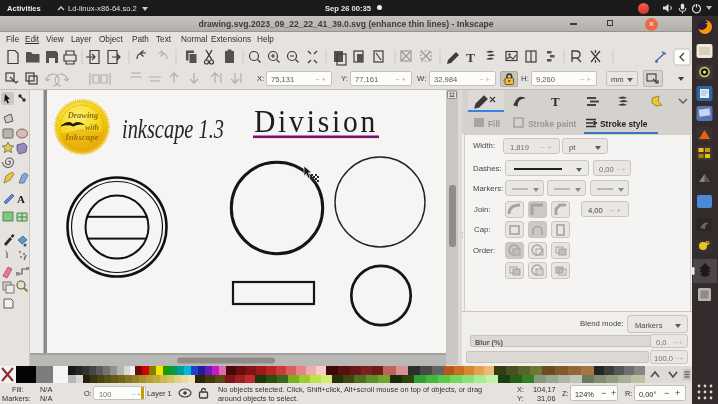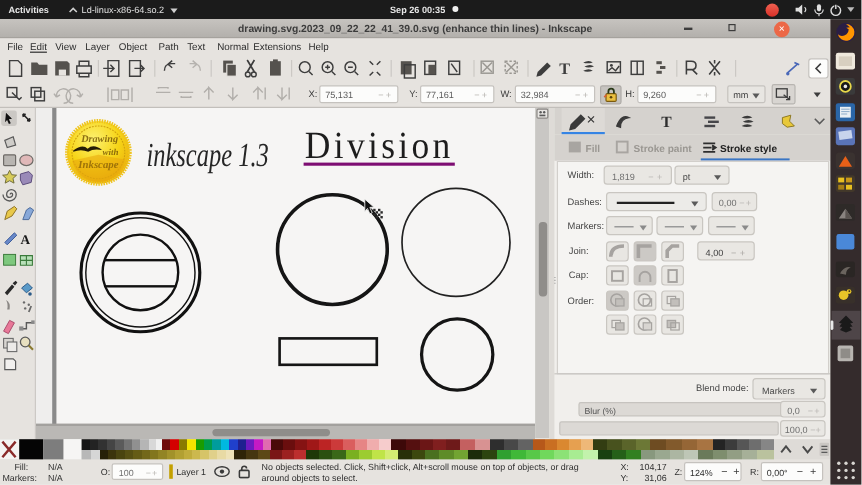--- a/index.html
+++ b/index.html
@@ -497,21 +497,21 @@
           <rect x="4" y="4" width="7" height="6" fill="#c2bfbb" stroke="#a6a3a0" stroke-width="1"></rect>
           <rect x="7" y="6" width="7" height="6" fill="none" stroke="#a6a3a0" stroke-width="1"></rect>
         </svg></div>
 
     <div style="position:absolute;left:4px;top:221px;width:230px;height:1px;background:#c9c6c2;"></div>
     <span class="prow-lbl" style="left:122px;top:229px;">Blend mode:</span>
     <div class="pspin" style="left:169px;width:61px;top:225px;height:18px;color:#4a4a4a;">
         <span style="position:absolute;left:7px;top:4.5px;">Markers</span>
         <span class="tri-d" style="right:6px;top:8px;"></span>
       </div>
-    <div style="position:absolute;left:24px;top:245px;width:183px;height:12px;background:#dcd9d5;border:1px solid #c6c3bf;border-radius:2px;">
+    <div style="position:absolute;left:12px;top:245px;width:183px;height:12px;background:#dcd9d5;border:1px solid #c6c3bf;border-radius:2px;font-weight:bold;">
         <span style="position:absolute;left:4px;top:2px;font-size:7.3px;color:#555;">Blur (%)</span>
       </div>
     <div class="pspin" style="left:192px;width:38px;top:244px;height:14px;">
         <span style="position:absolute;left:5px;top:2.5px;">0,0</span>
         <span style="position:absolute;right:3px;top:2.5px;color:#b8b5b1;letter-spacing:1px;">−+</span>
       </div>
     <div style="position:absolute;left:8px;top:261px;width:183px;height:12px;background:#dcd9d5;border:1px solid #c6c3bf;border-radius:2px;"></div>
     <div class="pspin" style="left:192px;width:38px;top:260px;height:14px;">
         <span style="position:absolute;left:3px;top:2.5px;">100,0</span>
         <span style="position:absolute;right:3px;top:2.5px;color:#b8b5b1;">−+</span>
@@ -563,21 +563,21 @@
         </g>
     </svg>
   </div>
 
   <div id="statusbar" class="abs">
     <span style="position:absolute;left:12px;top:2px;">Fill:</span>
     <span style="position:absolute;left:2px;top:11px;">Markers:</span>
     <span style="position:absolute;left:40px;top:2px;">N/A</span>
     <span style="position:absolute;left:40px;top:11px;">N/A</span>
     <span style="position:absolute;left:84px;top:6px;">O:</span>
-    <div style="position:absolute;left:93px;top:3px;width:43px;height:14px;background:#fcfcfb;border:1px solid #c5c2be;border-radius:2px;">
+    <div style="position:absolute;left:93px;top:3px;width:53px;height:14px;background:#fcfcfb;border:1px solid #c5c2be;border-radius:2px;">
         <span style="position:absolute;left:5px;top:2.5px;color:#6e6e6e;">100</span>
         <span style="position:absolute;right:3px;top:2.5px;color:#b8b5b1;letter-spacing:1px;">−+</span>
       </div>
     <div style="position:absolute;left:141px;top:4px;width:2.5px;height:12px;background:#c4a000;"></div>
     <span style="position:absolute;left:147px;top:6px;">Layer 1</span>
     <svg width="14" height="10" style="position:absolute;left:178px;top:5px;">
         <ellipse cx="7" cy="5" rx="6" ry="4" fill="none" stroke="#3a3a3a" stroke-width="1.2"></ellipse>
         <circle cx="7" cy="5" r="1.8" fill="#3a3a3a"></circle>
       </svg>
     <svg width="11" height="12" style="position:absolute;left:198px;top:4px;">

